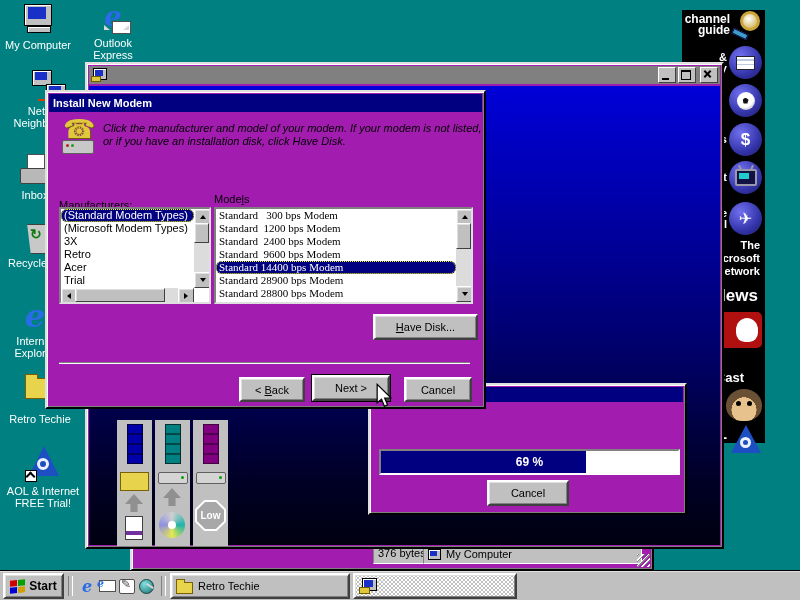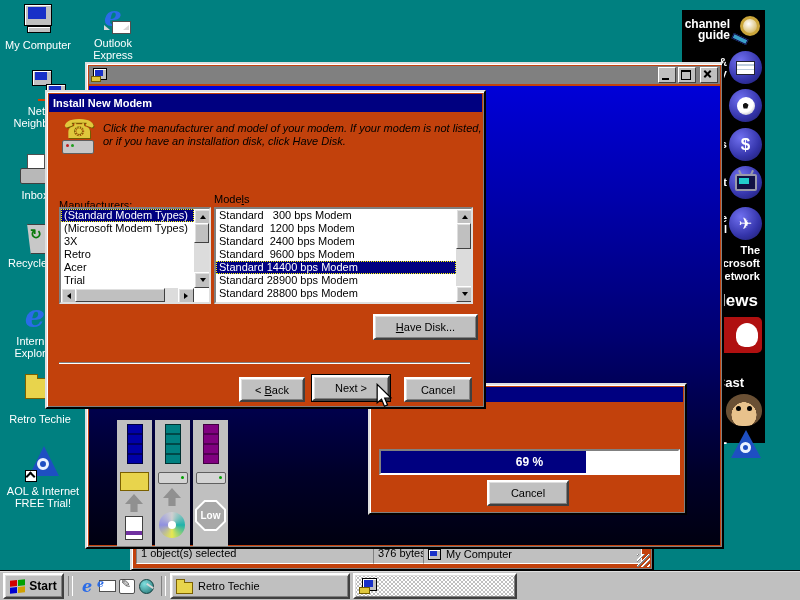--- a/index.html
+++ b/index.html
@@ -1,20 +1,20 @@
 <!DOCTYPE html>
 <html><head>
 <meta charset="utf-8">
 <style>
   html,body{margin:0;padding:0;}
   #screen{position:relative;width:800px;height:600px;background:#008080;overflow:hidden;
           font-family:"Liberation Sans",sans-serif;font-size:11px;color:#000;}
   .abs{position:absolute;}
   
-  .winframe{background:#c2410c;border:2px solid;border-color:#dfdfdf #000 #000 #dfdfdf;
+  .winframe{background:#a21caf;border:2px solid;border-color:#dfdfdf #000 #000 #dfdfdf;
             box-shadow:inset 1px 1px 0 #fff, inset -1px -1px 0 #808080;}
   .bevel-thin{background:#c0c0c0;border:1px solid;border-color:#fff #404040 #404040 #fff;}
   .sunken{border:2px solid;border-color:#808080 #fff #fff #808080;background:#fff;}
   .pane{border:1px solid;border-color:#808080 #fff #fff #808080;background:#c0c0c0;}
   .pressed{border:2px solid;border-color:#404040 #fff #fff #404040;}
   .titlebar{height:18px;background:#000080;color:#fff;font-weight:bold;line-height:18px;
             padding-left:4px;overflow:hidden;}
   .titlebar-gray{height:18px;background:#808080;display:flex;align-items:center;padding:0 2px;}
   .btn{display:flex;align-items:center;justify-content:center;cursor:default;
        background:#c0c0c0;border:2px solid;border-color:#fff #404040 #404040 #fff;
@@ -38,21 +38,21 @@
   .serif-e{font-family:"DejaVu Serif",serif;font-weight:bold;font-style:italic;color:#2a6be8;}
   
   #channelbar{left:682px;top:10px;width:83px;height:433px;background:#000;z-index:1;color:#fff;}
   .ch-row{display:flex;justify-content:flex-end;align-items:center;padding-right:3px;}
   .ch-frag{font-weight:bold;font-size:11px;text-align:right;white-space:pre-line;margin-right:2px;line-height:11px;}
   .ch-circle{width:33px;height:33px;border-radius:50%;flex:0 0 auto;position:relative;
              background:radial-gradient(circle at 35% 30%,#7070f0,#3434aa 60%,#1c1c66);
              display:flex;align-items:center;justify-content:center;}
   
   .listbox{position:absolute;background:#fff;border:2px solid;border-color:#808080 #dfdfdf #dfdfdf #808080;overflow:hidden;}
-  .li{height:13px;line-height:13px;padding-left:3px;white-space:pre;overflow:hidden;}
+  .li{height:13px;line-height:13px;padding-left:3px;white-space:pre;overflow:hidden;border-radius:6px;}
   .li.sel{background:#000080;color:#fff;outline:1px dotted #ffff00;outline-offset:-1px;}
   .sbv{position:absolute;top:0;right:0;width:15px;background:#dcdcdc;}
   .sbh{position:absolute;left:0;bottom:0;height:14px;background:#dcdcdc;}
   .sbbtn{position:absolute;width:15px;height:14px;background:#c0c0c0;border:1px solid;
          border-color:#fff #404040 #404040 #fff;box-shadow:inset 1px 1px 0 #dfdfdf;
          display:flex;align-items:center;justify-content:center;}
   .t-up{width:0;height:0;border:3px solid transparent;border-bottom:4px solid #000;margin-top:-3px;}
   .t-dn{width:0;height:0;border:3px solid transparent;border-top:4px solid #000;margin-bottom:-3px;}
   .t-lf{width:0;height:0;border:3px solid transparent;border-right:4px solid #000;margin-left:-3px;}
   .t-rt{width:0;height:0;border:3px solid transparent;border-left:4px solid #000;margin-right:-3px;}
@@ -141,21 +141,21 @@
       <div class="abs" style="left:4px;top:2px;width:0;height:0;border-left:15px solid transparent;border-right:15px solid transparent;border-bottom:30px solid #1e4fc2;"></div>
       <div class="abs" style="left:12px;top:14px;width:12px;height:12px;border:3px solid #eaf2ff;border-radius:50%;box-sizing:border-box;"></div>
       <div class="abs" style="left:0;bottom:0;width:10px;height:10px;background:#fff;border:1px solid #000;"></div>
       <div class="abs" style="left:2px;bottom:2px;width:5px;height:5px;border-top:2px solid #000;border-right:2px solid #000;transform:rotate(-45deg);"></div>
     </div>
     <div class="lbl">AOL &amp; Internet
 FREE Trial!</div>
   </div>
 
   <div class="abs" id="channelbar">
-    <div class="ch-row" style="margin-top:5px;">
+    <div class="ch-row" style="">
       <span class="ch-frag" style="font-size:12px;">channel
 guide</span>
       <span style="position:relative;width:30px;height:30px;display:inline-block;">
         <span class="abs" style="right:2px;top:1px;width:20px;height:20px;border-radius:50%;border:3px solid #caa53a;background:radial-gradient(circle at 40% 35%,#fff,#caa53a);box-sizing:border-box;"></span>
         <span class="abs" style="left:0;bottom:3px;width:14px;height:4px;background:#3aa0c8;transform:rotate(25deg);border:1px solid #104;"></span>
       </span>
     </div>
     <div class="ch-row" style="margin-top:6px;">
       <span class="ch-frag">&amp;
 ology</span>
@@ -225,23 +225,20 @@
         <span class="abs" style="left:1px;top:0;width:0;height:0;border-left:15px solid transparent;border-right:15px solid transparent;border-bottom:28px solid #1e4fc2;"></span>
         <span class="abs" style="left:10px;top:12px;width:11px;height:11px;border:3px solid #eaf2ff;border-radius:50%;box-sizing:border-box;"></span>
       </span>
     </div>
     <div class="ch-row" style="justify-content:flex-start;padding-left:12px;">
       <span style="color:#d02020;font-weight:bold;font-size:11px;">w</span>
     </div>
   </div>
 
   <div class="abs winframe" style="left:130px;top:540px;width:520px;height:27px;z-index:2;">
-    <div class="abs pane" style="left:4px;top:3px;width:233px;height:17px;line-height:15px;padding-left:4px;overflow:hidden;">
-      <span>1 object(s) selected</span>
-    </div>
     <div class="abs pane" style="left:241px;top:3px;width:46px;height:17px;line-height:15px;padding-left:4px;overflow:hidden;white-space:nowrap;">
       <span>376 bytes</span>
     </div>
     <div class="abs pane" style="left:291px;top:3px;width:213px;height:17px;line-height:15px;padding-left:4px;overflow:hidden;display:flex;align-items:center;">
       <span style="position:relative;width:14px;height:12px;margin-right:4px;flex:0 0 auto;">
         <span class="abs mon" style="left:0;top:0;width:11px;height:9px;"></span>
         <span class="abs scr" style="left:2px;top:2px;width:7px;height:5px;"></span>
       </span>
       <span>My Computer</span>
     </div>
@@ -353,21 +350,21 @@
             <span class="t-lf"></span>
           </div>
         <div class="thumb" style="left:14px;top:0;width:88px;height:12px;"></div>
         <div class="sbbtn" style="right:0;width:14px;">
             <span class="t-rt"></span>
           </div>
       </div>
     </div>
 
     <div class="listbox" style="left:167px;top:115px;width:255px;height:93px;">
-      <div style="margin-right:15px;">
+      <div style="margin-right:15px;font-family:Liberation Serif, serif;">
         <div class="li">Standard   300 bps Modem</div>
         <div class="li">Standard  1200 bps Modem</div>
         <div class="li">Standard  2400 bps Modem</div>
         <div class="li">Standard  9600 bps Modem</div>
         <div class="li sel">Standard 14400 bps Modem</div>
         <div class="li">Standard 28900 bps Modem</div>
         <div class="li">Standard 28800 bps Modem</div>
       </div>
       <div class="sbv" style="bottom:0;">
         <div class="sbbtn" style="top:0;">

